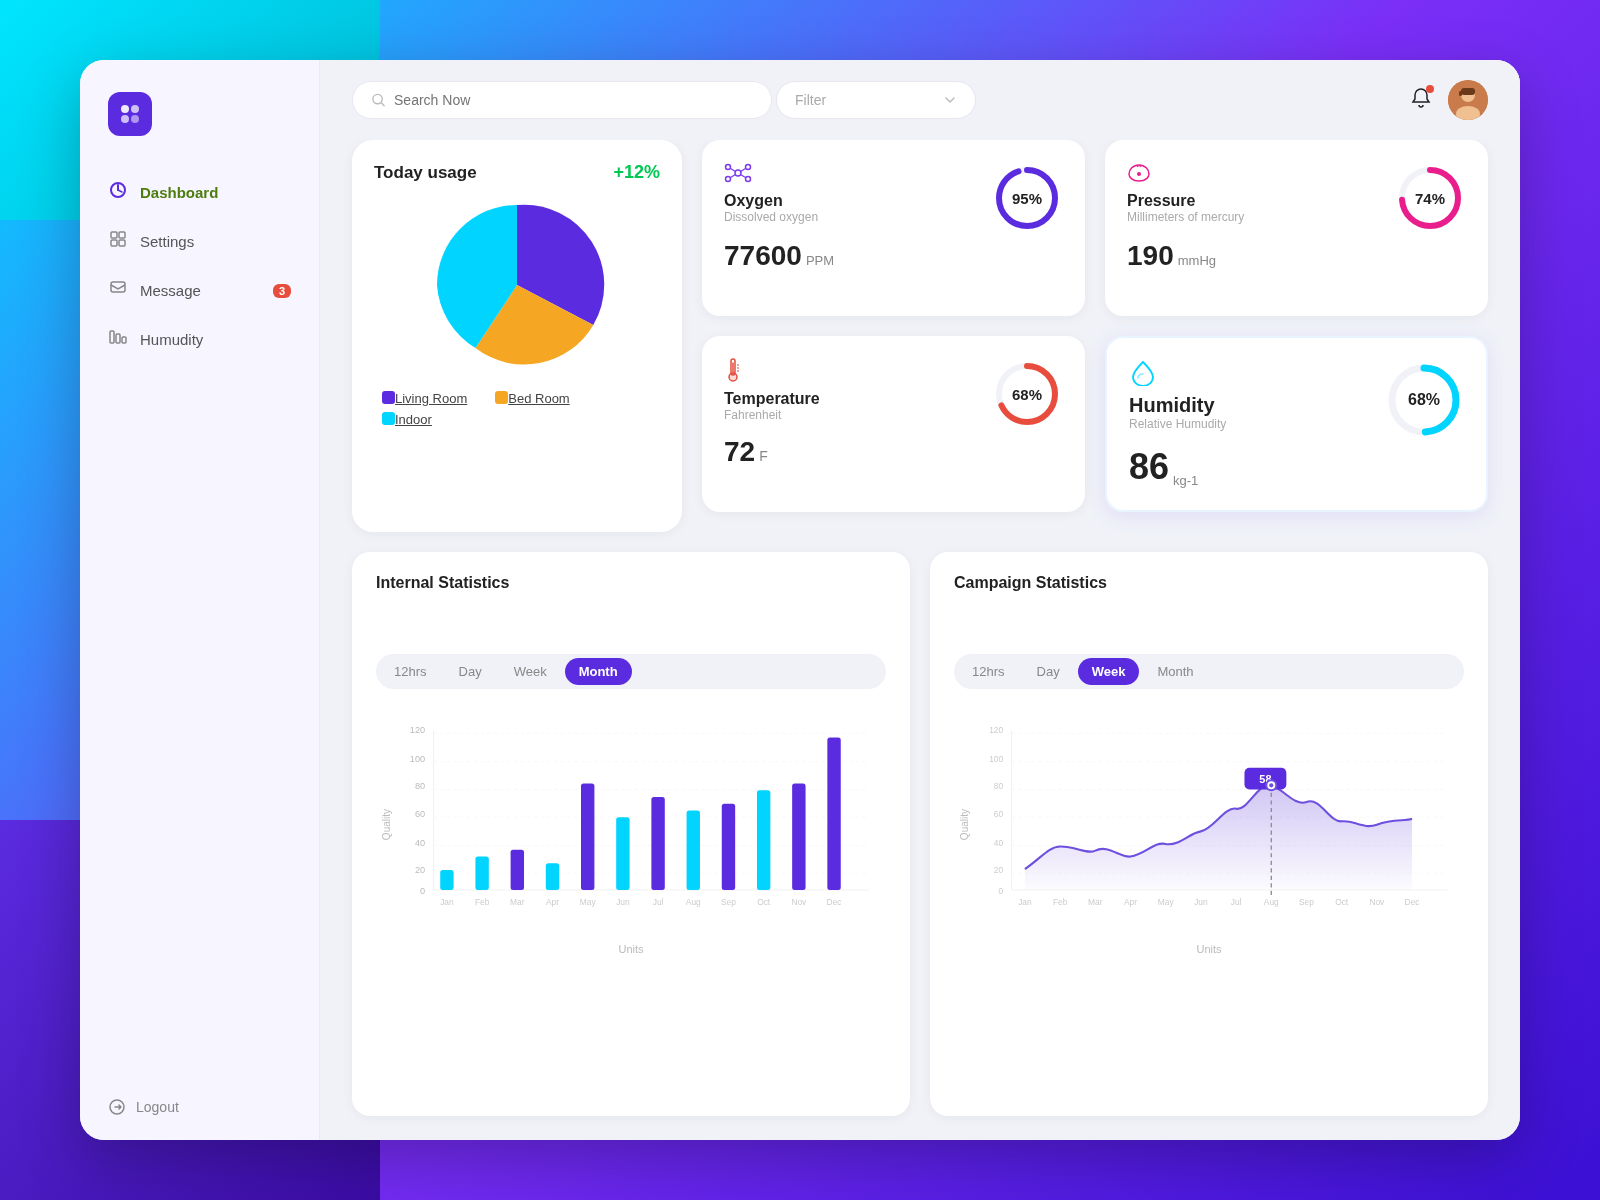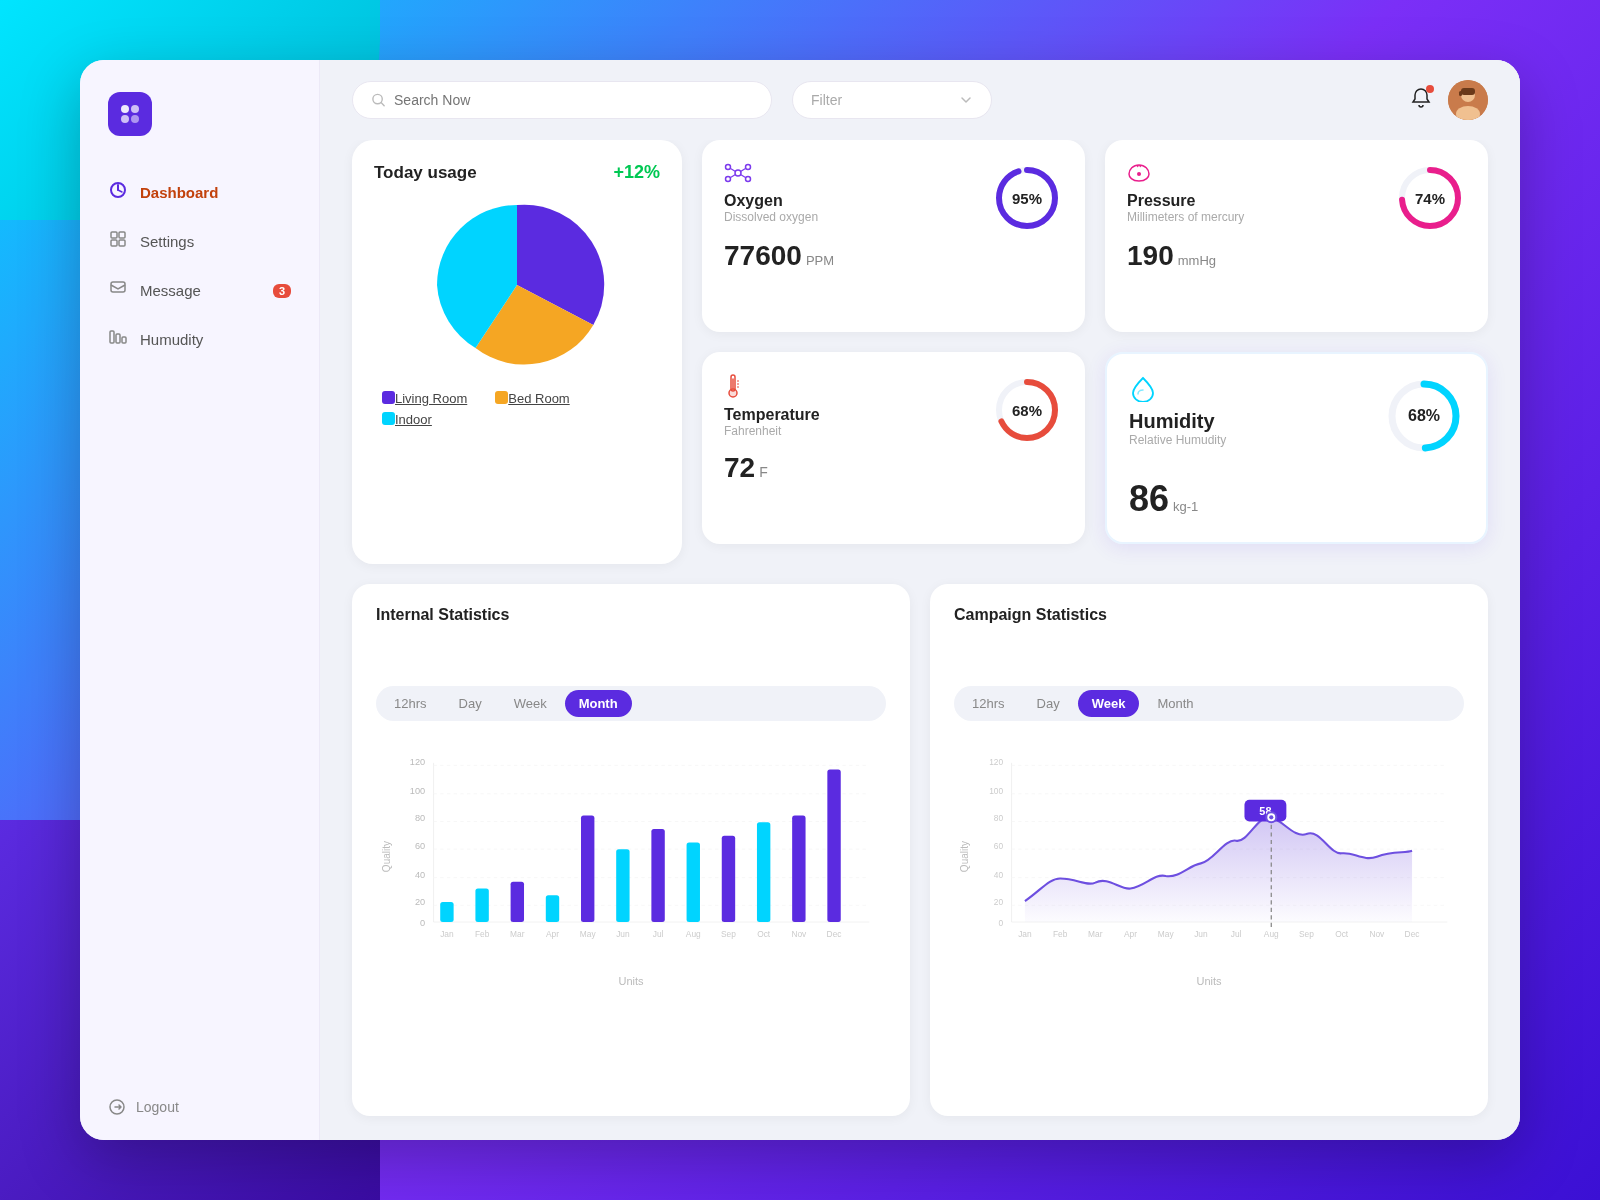--- a/index.html
+++ b/index.html
@@ -71,21 +71,21 @@
       gap: 12px;
       padding: 13px 28px;
       cursor: pointer;
       color: #555;
       font-size: 15px;
       font-weight: 500;
       border-radius: 0;
       position: relative;
     }
     .nav-item.active {
-      color: #c2410c;
+      color: #4d7c0f;
       font-weight: 700;
     }
     .nav-item .nav-icon { font-size: 17px; width: 20px; text-align: center; }
     .badge {
       background: #e74c3c;
       color: white;
       font-size: 11px;
       border-radius: 6px;
       padding: 1px 6px;
       margin-left: auto;
@@ -105,21 +105,21 @@
       flex: 1;
       display: flex;
       flex-direction: column;
       background: #f0f2f8;
       overflow: hidden;
     }
     
     .topbar {
       display: flex;
       align-items: center;
-      gap: 20px;
+      gap: 4px;
       padding: 20px 32px;
       background: #f0f2f8;
     }
     .search-box {
       display: flex;
       align-items: center;
       background: white;
       border-radius: 24px;
       padding: 10px 18px;
       gap: 8px;
@@ -553,21 +553,21 @@
                 <div class="stat-sub">Relative Humudity</div>
               </div>
               <div class="ring-container">
                 <svg width="80" height="80" viewBox="0 0 80 80">
                   <circle cx="40" cy="40" r="32" stroke="#f0f2f8" stroke-width="7" fill="none"></circle>
                   <circle cx="40" cy="40" r="32" stroke="#00d4ff" stroke-width="7" fill="none" stroke-dasharray="201" stroke-dashoffset="102" stroke-linecap="round" transform="rotate(-90 40 40)"></circle>
                 </svg>
                 <span class="ring-label" style="font-size:16px;">68%</span>
               </div>
             </div>
-            <div class="stat-value" style="font-size:36px; margin-top:16px;">
+            <div class="stat-value" style="font-size:36px; margin-top:0;align-items:flex-end;">
               <span>86</span>
               <span class="stat-unit">kg-1</span>
             </div>
           </div>
         </div>
       </div>
 
       <div class="bot-row">
 
         <div class="card chart-card">

